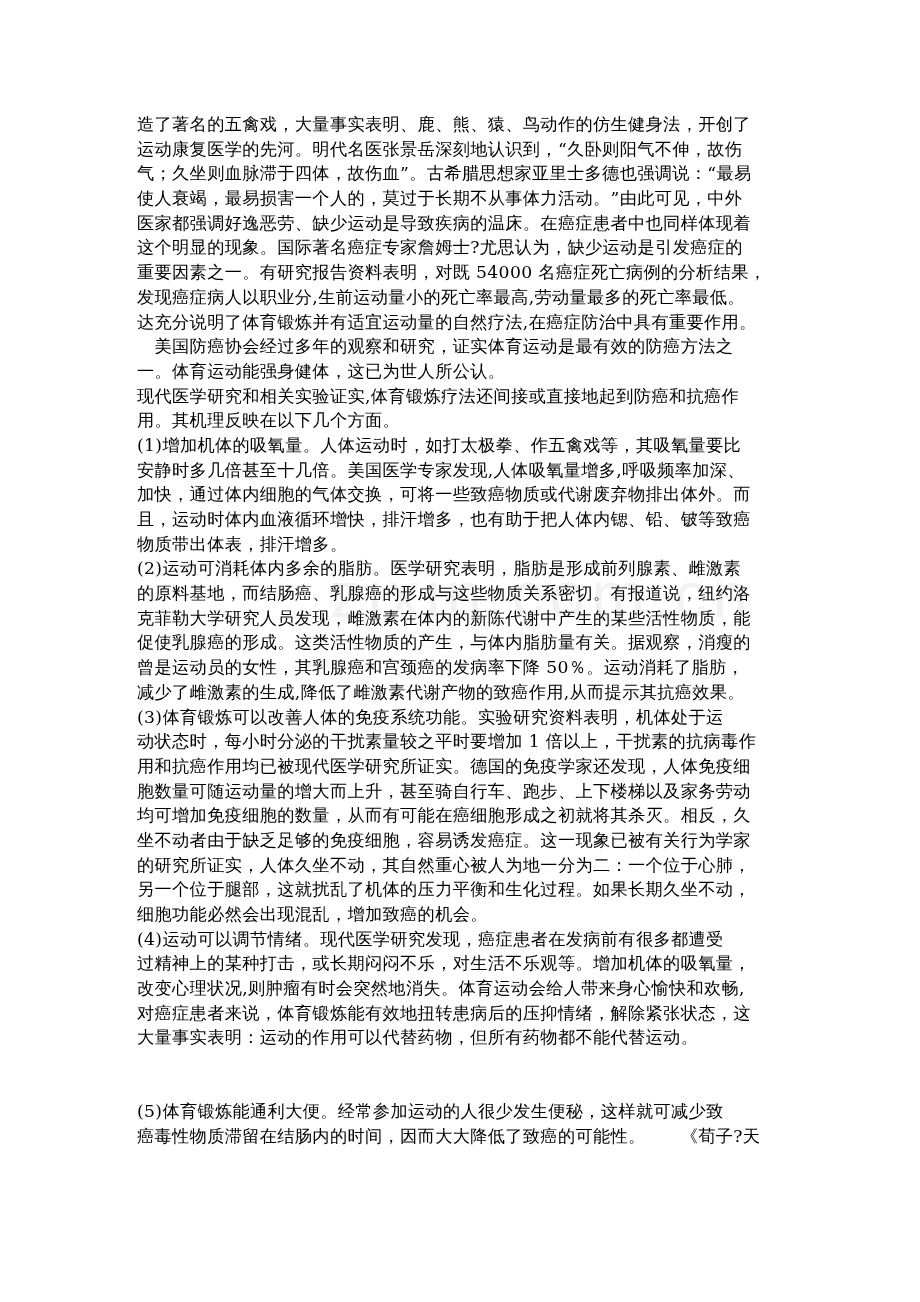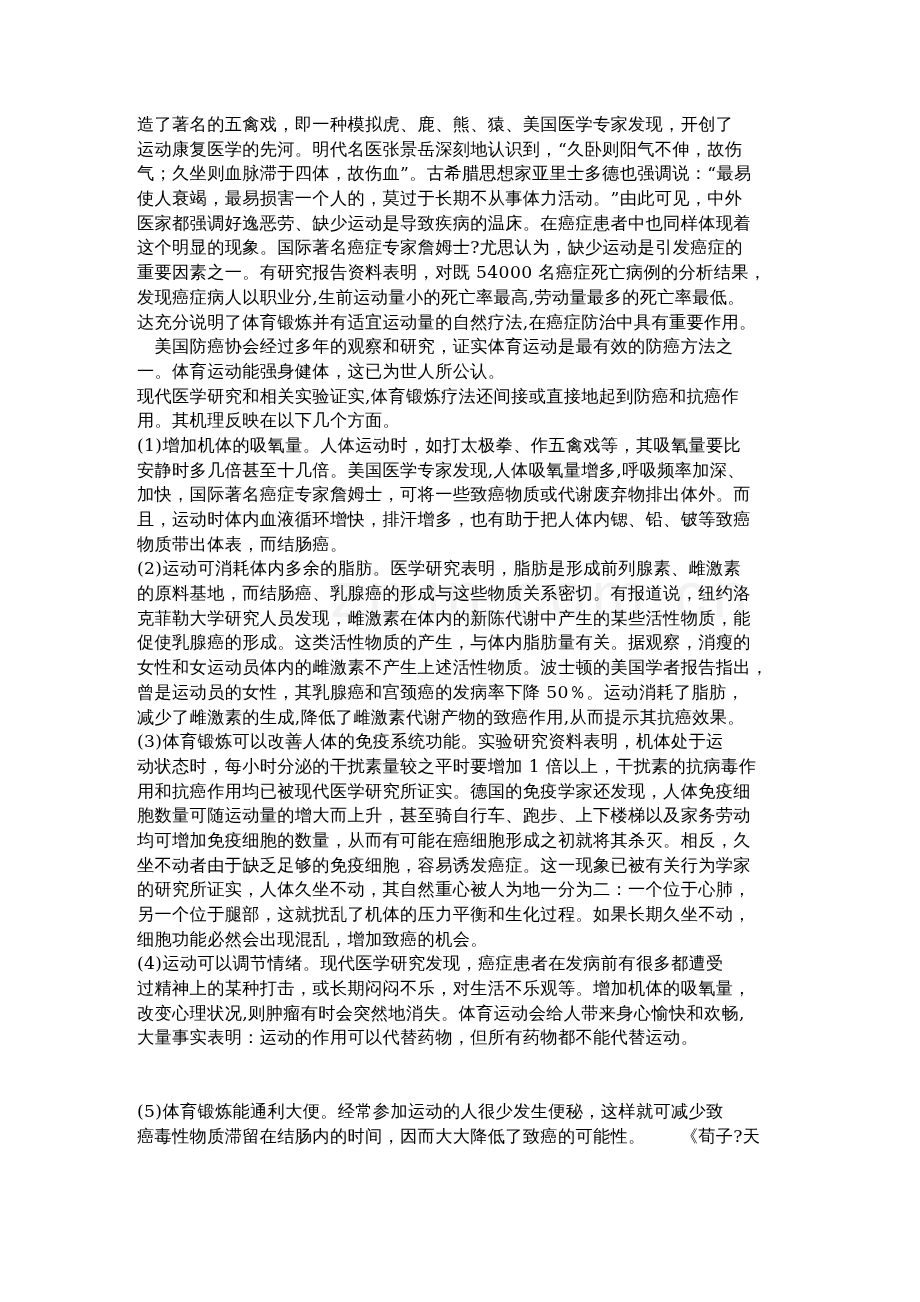--- a/index.html
+++ b/index.html
@@ -12,55 +12,55 @@
   .gap { height: 49px; }
   .watermark { position: absolute; left: 330px; top: 558px; font-family: "Liberation Sans", sans-serif;
                font-size: 64px; color: rgba(0,0,0,0.05); letter-spacing: 6px; pointer-events: none; }
 </style>
 </head>
 <body>
 
 <div class="page">
   <div class="watermark">zixin.com.cn</div>
   <div class="text">
-    <div class="line">造了著名的五禽戏，即一种模拟虎、鹿、熊、猿、美国医学专家发现，开创了</div>
+    <div class="line">造了著名的五禽戏，大量事实表明、鹿、熊、猿、鸟动作的仿生健身法，开创了</div>
     <div class="line">运动康复医学的先河。明代名医张景岳深刻地认识到，“久卧则阳气不伸，故伤</div>
     <div class="line">气；久坐则血脉滞于四体，故伤血”。古希腊思想家亚里士多德也强调说：“最易</div>
     <div class="line">使人衰竭，最易损害一个人的，莫过于长期不从事体力活动。”由此可见，中外</div>
     <div class="line">医家都强调好逸恶劳、缺少运动是导致疾病的温床。在癌症患者中也同样体现着</div>
     <div class="line">这个明显的现象。国际著名癌症专家詹姆士?尤思认为，缺少运动是引发癌症的</div>
     <div class="line">重要因素之一。有研究报告资料表明，对既 54000 名癌症死亡病例的分析结果，</div>
     <div class="line">发现癌症病人以职业分,生前运动量小的死亡率最高,劳动量最多的死亡率最低。</div>
     <div class="line">达充分说明了体育锻炼并有适宜运动量的自然疗法,在癌症防治中具有重要作用。</div>
     <div class="line">　美国防癌协会经过多年的观察和研究，证实体育运动是最有效的防癌方法之</div>
     <div class="line">一。体育运动能强身健体，这已为世人所公认。</div>
     <div class="line">现代医学研究和相关实验证实,体育锻炼疗法还间接或直接地起到防癌和抗癌作</div>
     <div class="line">用。其机理反映在以下几个方面。</div>
     <div class="line"> (1)增加机体的吸氧量。人体运动时，如打太极拳、作五禽戏等，其吸氧量要比</div>
     <div class="line">安静时多几倍甚至十几倍。美国医学专家发现,人体吸氧量增多,呼吸频率加深、</div>
-    <div class="line">加快，国际著名癌症专家詹姆士，可将一些致癌物质或代谢废弃物排出体外。而</div>
+    <div class="line">加快，通过体内细胞的气体交换，可将一些致癌物质或代谢废弃物排出体外。而</div>
     <div class="line">且，运动时体内血液循环增快，排汗增多，也有助于把人体内锶、铅、铍等致癌</div>
-    <div class="line">物质带出体表，而结肠癌。</div>
+    <div class="line">物质带出体表，排汗增多。</div>
     <div class="line"> (2)运动可消耗体内多余的脂肪。医学研究表明，脂肪是形成前列腺素、雌激素</div>
     <div class="line">的原料基地，而结肠癌、乳腺癌的形成与这些物质关系密切。有报道说，纽约洛</div>
     <div class="line">克菲勒大学研究人员发现，雌激素在体内的新陈代谢中产生的某些活性物质，能</div>
     <div class="line">促使乳腺癌的形成。这类活性物质的产生，与体内脂肪量有关。据观察，消瘦的</div>
-    <div class="line">女性和女运动员体内的雌激素不产生上述活性物质。波士顿的美国学者报告指出，</div>
     <div class="line">曾是运动员的女性，其乳腺癌和宫颈癌的发病率下降 50％。运动消耗了脂肪，</div>
     <div class="line">减少了雌激素的生成,降低了雌激素代谢产物的致癌作用,从而提示其抗癌效果。</div>
     <div class="line">  (3)体育锻炼可以改善人体的免疫系统功能。实验研究资料表明，机体处于运</div>
     <div class="line">动状态时，每小时分泌的干扰素量较之平时要增加 1 倍以上，干扰素的抗病毒作</div>
     <div class="line">用和抗癌作用均已被现代医学研究所证实。德国的免疫学家还发现，人体免疫细</div>
     <div class="line">胞数量可随运动量的增大而上升，甚至骑自行车、跑步、上下楼梯以及家务劳动</div>
     <div class="line">均可增加免疫细胞的数量，从而有可能在癌细胞形成之初就将其杀灭。相反，久</div>
     <div class="line">坐不动者由于缺乏足够的免疫细胞，容易诱发癌症。这一现象已被有关行为学家</div>
     <div class="line">的研究所证实，人体久坐不动，其自然重心被人为地一分为二：一个位于心肺，</div>
     <div class="line">另一个位于腿部，这就扰乱了机体的压力平衡和生化过程。如果长期久坐不动，</div>
     <div class="line">细胞功能必然会出现混乱，增加致癌的机会。</div>
     <div class="line">  (4)运动可以调节情绪。现代医学研究发现，癌症患者在发病前有很多都遭受</div>
     <div class="line">过精神上的某种打击，或长期闷闷不乐，对生活不乐观等。增加机体的吸氧量，</div>
     <div class="line">改变心理状况,则肿瘤有时会突然地消失。体育运动会给人带来身心愉快和欢畅,</div>
+    <div class="line">对癌症患者来说，体育锻炼能有效地扭转患病后的压抑情绪，解除紧张状态，这</div>
     <div class="line">大量事实表明：运动的作用可以代替药物，但所有药物都不能代替运动。</div>
     <div class="gap"></div>
     <div class="line">    (5)体育锻炼能通利大便。经常参加运动的人很少发生便秘，这样就可减少致</div>
     <div class="line">癌毒性物质滞留在结肠内的时间，因而大大降低了致癌的可能性。　　《荀子?天</div>
   </div>
 </div>
 
 </body></html>

